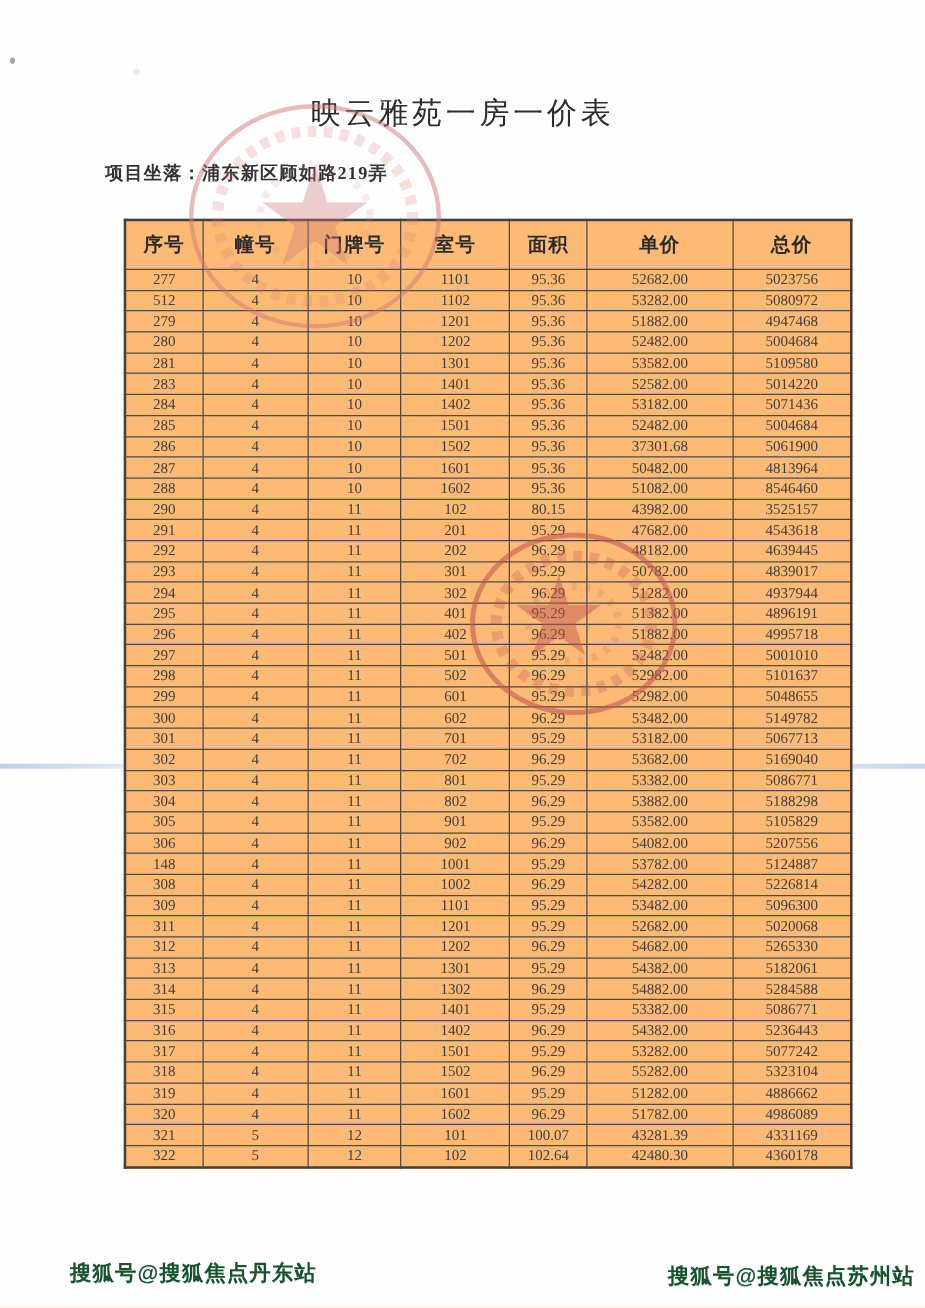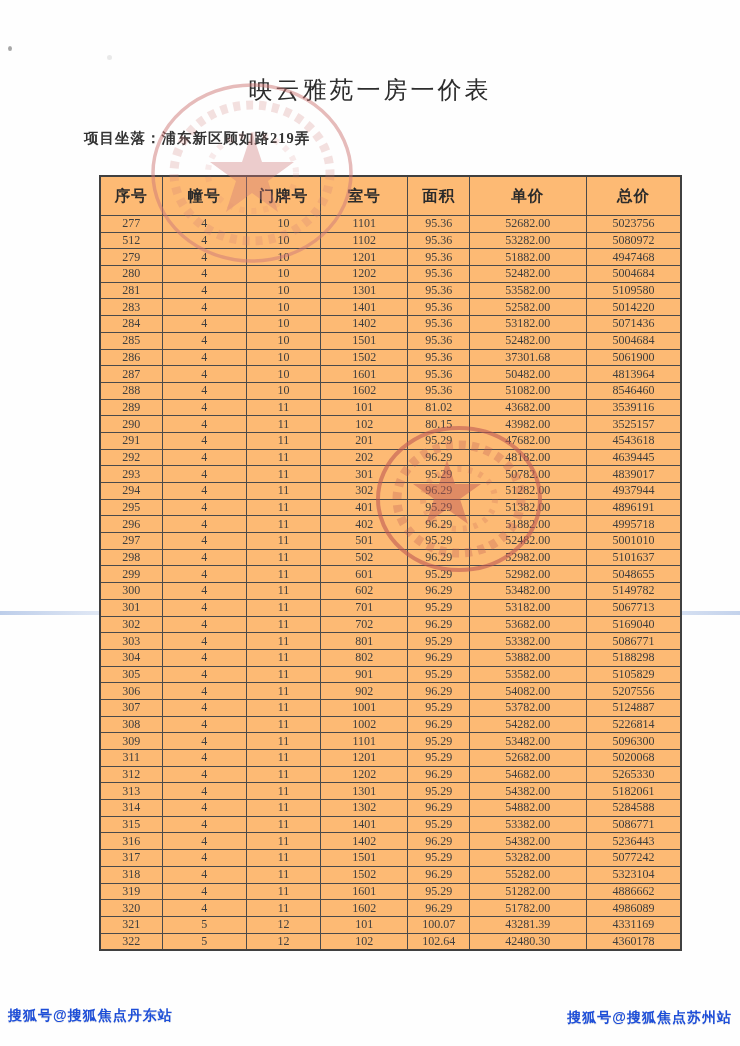--- a/index.html
+++ b/index.html
@@ -56,23 +56,24 @@
     height:15.7px;font-size:12px;color:#3e3e3e;
   }
 
   .stamp{position:absolute;z-index:3;pointer-events:none;}
   .stamp.one{left:146px;top:80px;opacity:.50;}
   .stamp.two{left:373px;top:424px;opacity:.60;}
 
   .wm{
     position:absolute;z-index:4;
     font-family:"Liberation Sans","DejaVu Sans",sans-serif;
-    font-size:14px;font-weight:bold;color:#1d4ed8;
+    font-size:17px;font-weight:bold;color:#14532d;
     letter-spacing:1px;
     text-shadow:0 1px 0 #e9e9e9;
+    margin-left:48px;
   }
   .wm.left{left:8px;top:1007px;}
   .wm.right{right:8px;top:1009px;}
 </style>
 </head>
 <body>
 
 <div class="page">
 
   <div class="speck s1"></div>
@@ -199,29 +200,20 @@
         <tr>
           <td>288</td>
           <td>4</td>
           <td>10</td>
           <td>1602</td>
           <td>95.36</td>
           <td>51082.00</td>
           <td>8546460</td>
         </tr>
         <tr>
-          <td>289</td>
-          <td>4</td>
-          <td>11</td>
-          <td>101</td>
-          <td>81.02</td>
-          <td>43682.00</td>
-          <td>3539116</td>
-        </tr>
-        <tr>
           <td>290</td>
           <td>4</td>
           <td>11</td>
           <td>102</td>
           <td>80.15</td>
           <td>43982.00</td>
           <td>3525157</td>
         </tr>
         <tr>
           <td>291</td>
@@ -361,21 +353,21 @@
         <tr>
           <td>306</td>
           <td>4</td>
           <td>11</td>
           <td>902</td>
           <td>96.29</td>
           <td>54082.00</td>
           <td>5207556</td>
         </tr>
         <tr>
-          <td>307</td>
+          <td>148</td>
           <td>4</td>
           <td>11</td>
           <td>1001</td>
           <td>95.29</td>
           <td>53782.00</td>
           <td>5124887</td>
         </tr>
         <tr>
           <td>308</td>
           <td>4</td>

